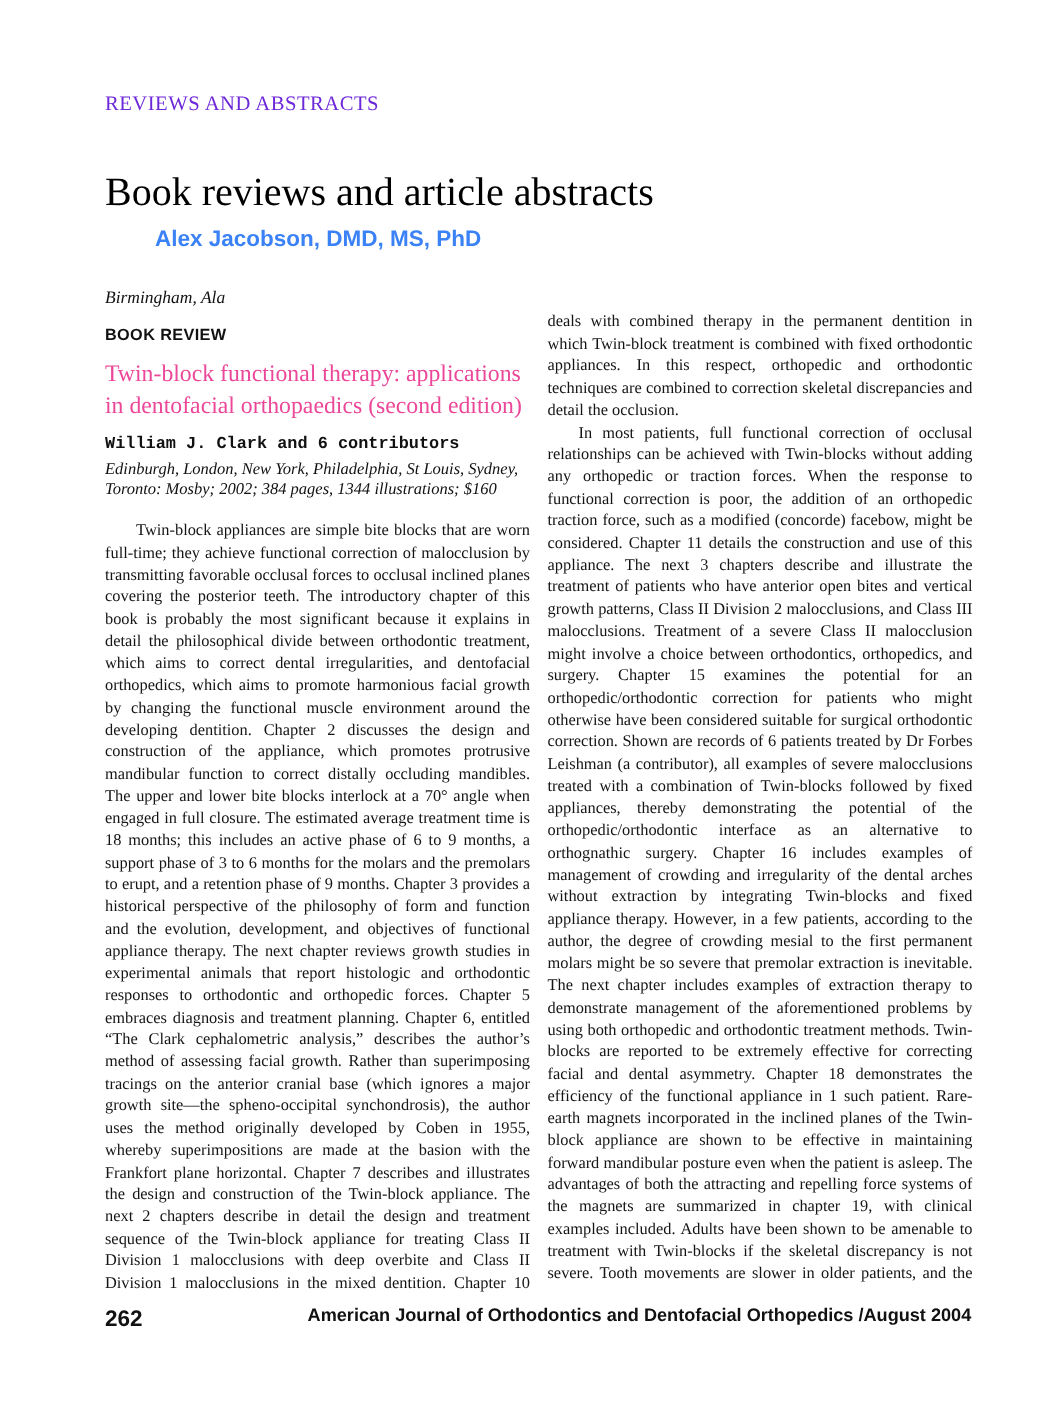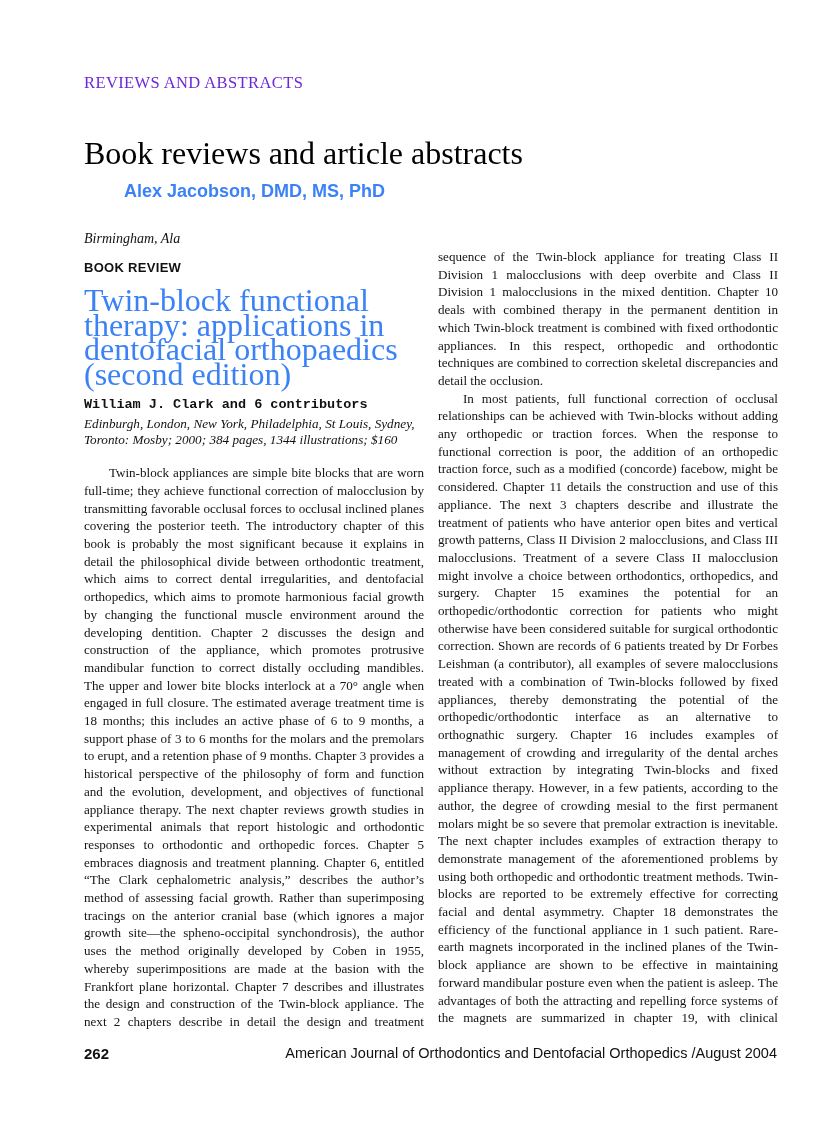--- a/index.html
+++ b/index.html
@@ -69,24 +69,24 @@
     font-family: "Liberation Sans", "DejaVu Sans", sans-serif;
     font-weight: bold;
     font-size: 13px;
     letter-spacing: 0.3px;
     margin: 12px 0 13px 0;
     color: #111111;
   }
   .book-title {
     font-family: "Liberation Serif", "DejaVu Serif", serif;
     font-weight: 400;
-    font-size: 32px;
+    font-size: 19px;
     line-height: 24.5px;
     margin: 0 0 11px 0;
-    color: #3b82f6;
+    color: #ec4899;
   }
   .book-authors {
     font-family: Liberation Mono, monospace;
     font-weight: bold;
     font-size: 13.5px;
     margin: 0 0 4px 0;
     color: #111111;
   }
   .book-pubinfo {
     font-style: italic;
@@ -102,30 +102,30 @@
     text-indent: 1.9em;
     margin: 0;
     color: #141414;
   }
   .footer-pagenum {
     position: absolute;
     left: 84px;
     top: 1045px;
     font-family: "Liberation Sans", "DejaVu Sans", sans-serif;
     font-weight: bold;
-    font-size: 15px;
+    font-size: 18px;
     color: #111111;
     text-align: center;
   }
   .footer-journal {
     position: absolute;
     right: 61px;
     top: 1045px;
     font-family: "Liberation Sans", "DejaVu Sans", sans-serif;
-    font-weight: normal;
+    font-weight: bold;
     font-size: 14.5px;
     color: #111111;
     white-space: nowrap;
   }
 </style>
 </head>
 <body>
 
 <div class="page">
 
@@ -138,21 +138,21 @@
   <div class="editor-location">Birmingham, Ala</div>
 
   <div class="columns">
 
     <div class="kicker">BOOK REVIEW</div>
 
     <h2 class="book-title">Twin-block functional therapy: applications in dentofacial orthopaedics (second edition)</h2>
 
     <div class="book-authors">William J. Clark and 6 contributors</div>
 
-    <div class="book-pubinfo">Edinburgh, London, New York, Philadelphia, St Louis, Sydney, Toronto: Mosby; 2000; 384 pages, 1344 illustrations; $160</div>
+    <div class="book-pubinfo">Edinburgh, London, New York, Philadelphia, St Louis, Sydney, Toronto: Mosby; 2002; 384 pages, 1344 illustrations; $160</div>
 
     <div class="body-text">
       <p>Twin-block appliances are simple bite blocks that are worn full-time; they achieve functional correction of malocclusion by transmitting favorable occlusal forces to occlusal inclined planes covering the posterior teeth. The introductory chapter of this book is probably the most significant because it explains in detail the philosophical divide between orthodontic treatment, which aims to correct dental irregularities, and dentofacial orthopedics, which aims to promote harmonious facial growth by changing the functional muscle environment around the developing dentition. Chapter 2 discusses the design and construction of the appliance, which promotes protrusive mandibular function to correct distally occluding mandibles. The upper and lower bite blocks interlock at a 70° angle when engaged in full closure. The estimated average treatment time is 18 months; this includes an active phase of 6 to 9 months, a support phase of 3 to 6 months for the molars and the premolars to erupt, and a retention phase of 9 months. Chapter 3 provides a historical perspective of the philosophy of form and function and the evolution, development, and objectives of functional appliance therapy. The next chapter reviews growth studies in experimental animals that report histologic and orthodontic responses to orthodontic and orthopedic forces. Chapter 5 embraces diagnosis and treatment planning. Chapter 6, entitled “The Clark cephalometric analysis,” describes the author’s method of assessing facial growth. Rather than superimposing tracings on the anterior cranial base (which ignores a major growth site—the spheno-occipital synchondrosis), the author uses the method originally developed by Coben in 1955, whereby superimpositions are made at the basion with the Frankfort plane horizontal. Chapter 7 describes and illustrates the design and construction of the Twin-block appliance. The next 2 chapters describe in detail the design and treatment sequence of the Twin-block appliance for treating Class II Division 1 malocclusions with deep overbite and Class II Division 1 malocclusions in the mixed dentition. Chapter 10 deals with combined therapy in the permanent dentition in which Twin-block treatment is combined with fixed orthodontic appliances. In this respect, orthopedic and orthodontic techniques are combined to correction skeletal discrepancies and detail the occlusion.</p>
       <p>In most patients, full functional correction of occlusal relationships can be achieved with Twin-blocks without adding any orthopedic or traction forces. When the response to functional correction is poor, the addition of an orthopedic traction force, such as a modified (concorde) facebow, might be considered. Chapter 11 details the construction and use of this appliance. The next 3 chapters describe and illustrate the treatment of patients who have anterior open bites and vertical growth patterns, Class II Division 2 malocclusions, and Class III malocclusions. Treatment of a severe Class II malocclusion might involve a choice between orthodontics, orthopedics, and surgery. Chapter 15 examines the potential for an orthopedic/orthodontic correction for patients who might otherwise have been considered suitable for surgical orthodontic correction. Shown are records of 6 patients treated by Dr Forbes Leishman (a contributor), all examples of severe malocclusions treated with a combination of Twin-blocks followed by fixed appliances, thereby demonstrating the potential of the orthopedic/orthodontic interface as an alternative to orthognathic surgery. Chapter 16 includes examples of management of crowding and irregularity of the dental arches without extraction by integrating Twin-blocks and fixed appliance therapy. However, in a few patients, according to the author, the degree of crowding mesial to the first permanent molars might be so severe that premolar extraction is inevitable. The next chapter includes examples of extraction therapy to demonstrate management of the aforementioned problems by using both orthopedic and orthodontic treatment methods. Twin-blocks are reported to be extremely effective for correcting facial and dental asymmetry. Chapter 18 demonstrates the efficiency of the functional appliance in 1 such patient. Rare-earth magnets incorporated in the inclined planes of the Twin-block appliance are shown to be effective in maintaining forward mandibular posture even when the patient is asleep. The advantages of both the attracting and repelling force systems of the magnets are summarized in chapter 19, with clinical examples included. Adults have been shown to be amenable to treatment with Twin-blocks if the skeletal discrepancy is not severe. Tooth movements are slower in older patients, and the response is mainly dentoalveolar. Chapter 21 discusses the role of the functional appliance in interdisciplinary programs of diagnosis and management of temporomandibular joint pain and dysfunction.</p>
 
     </div>
 
   </div>
 
   <div class="footer-pagenum">262</div>

